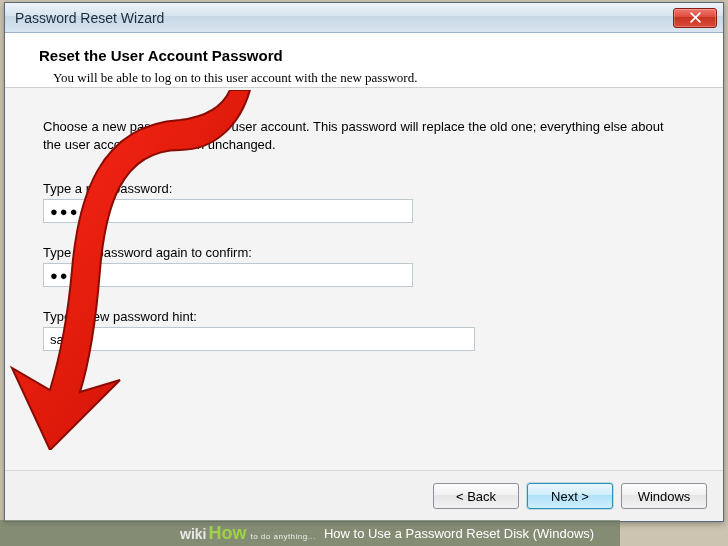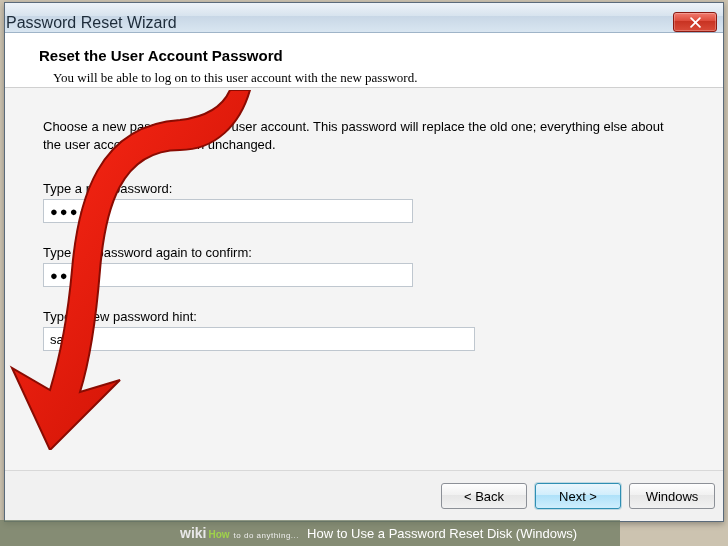--- a/index.html
+++ b/index.html
@@ -19,24 +19,24 @@
     background: #fff;
     border: 1px solid #5a6a7a;
     box-shadow: 0 2px 6px rgba(0,0,0,.3);
     display: flex;
     flex-direction: column;
   }
   .titlebar {
     height: 30px;
     background: linear-gradient(#eef3f8, #d7e3ee 45%, #c8d7e6 46%, #d9e6f1);
     border-bottom: 1px solid #9fb4c8;
-    display: flex; align-items: flex-end;
-    padding: 0 6px 0 1px;
+    display: flex; align-items: center;
+    padding: 0 6px 0 10px;
     color: #1d2c3a;
-    font-size: 16px;
+    font-size: 14px;
   }
   .titlebar .title { flex: 1; }
   .close-btn {
     width: 44px; height: 20px;
     border: 1px solid #8a1a12;
     border-radius: 3px;
     background: linear-gradient(#f07a6e, #dd4a3a 45%, #c83322 46%, #d94a38);
     display: flex; align-items: center; justify-content: center;
     box-shadow: inset 0 0 0 1px rgba(255,255,255,.25);
     cursor: default;
@@ -93,21 +93,21 @@
     vertical-align:middle;
     margin-left:1px;
   }
   .button-bar {
     height: 50px;
     background: #f1f1f1;
     display: flex;
     align-items: center;
     justify-content: flex-end;
     gap: 8px;
-    padding: 0 8px;
+    padding: 0 16px;
   }
   .btn {
     width: 86px; height: 26px;
     border: 1px solid #8c9097;
     border-radius: 3px;
     background: linear-gradient(#fefefe, #f1f1f1 45%, #e6e6e6 46%, #f1f1f1);
     font-family: inherit; font-size: 13px;
     display: flex; align-items: center; justify-content: center;
     cursor: default;
     color: #000;
@@ -134,21 +134,21 @@
     display: flex; align-items: center;
     color: #fff;
     font-size: 13px;
   }
   .wm-logo {
     padding: 0 8px 0 180px;
     display: flex; align-items: baseline;
     gap: 2px;
   }
   .wm-wiki { color: #e8e8e8; font-weight: 600; font-size: 14px; }
-  .wm-how  { color: #9fd24a; font-weight: 700; font-size: 10px; }
+  .wm-how  { color: #9fd24a; font-weight: 700; font-size: 18px; }
   .wm-tagline { color: #eee; font-size: 8px; letter-spacing:.5px; margin-left:2px;}
   .wm-title { color: #fff; font-size: 13px; }
 </style>
 </head>
 <body>
 
 <div class="window">
 
   <div class="titlebar">
     <span class="title">Password Reset Wizard</span>

